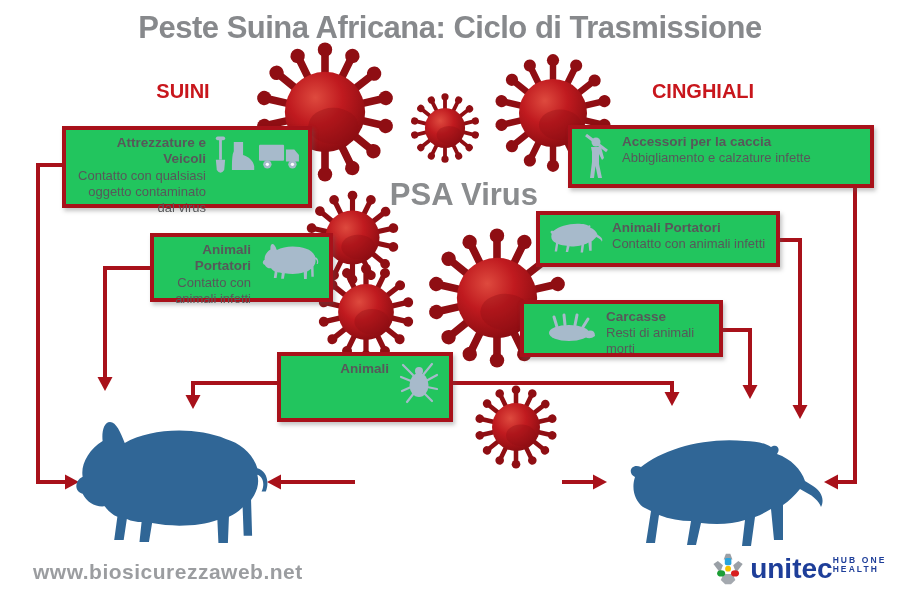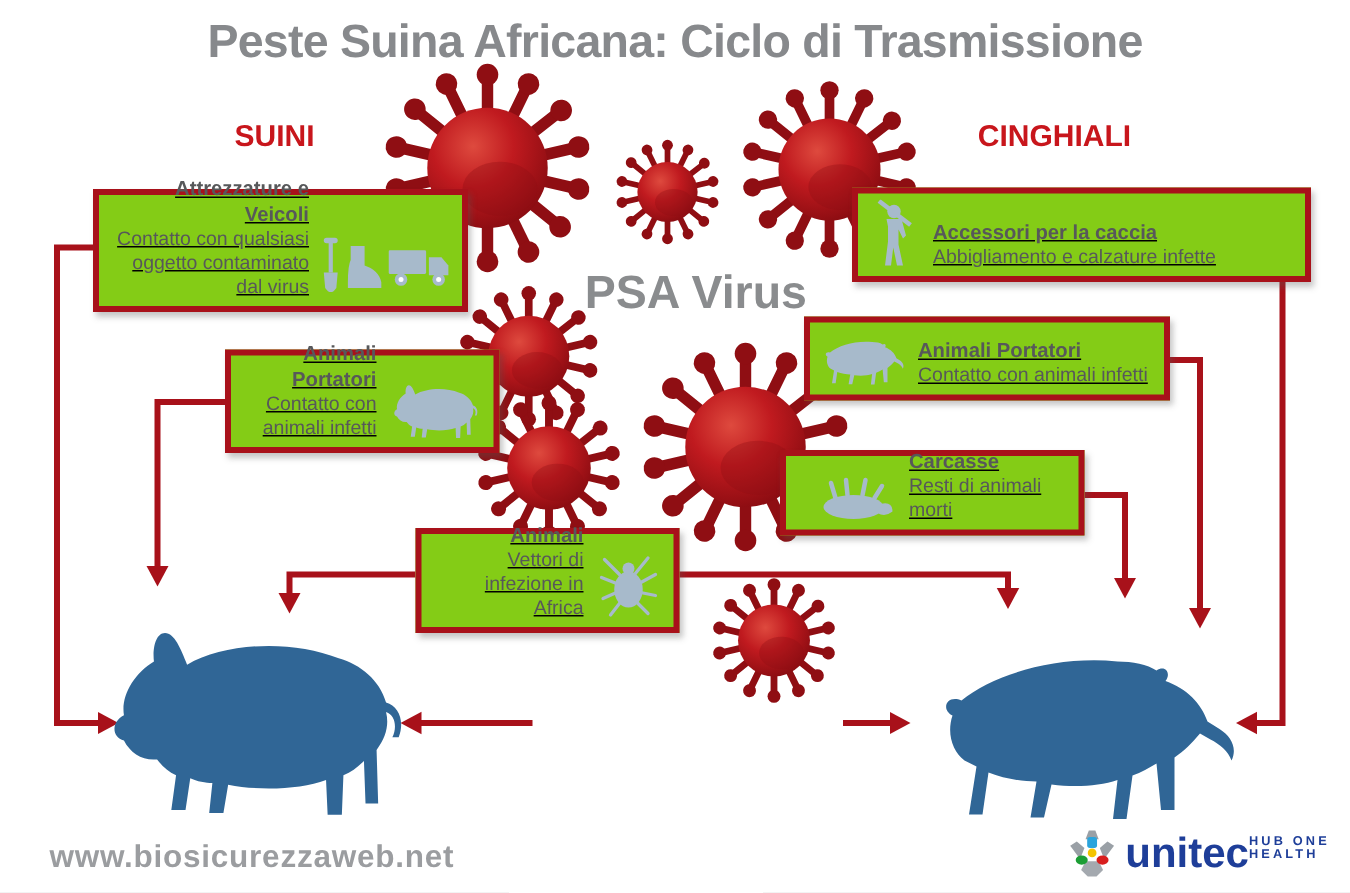--- a/index.html
+++ b/index.html
@@ -14,23 +14,23 @@
     font-size:31px;font-weight:bold;color:#87898c;letter-spacing:-0.5px;
   }
   .side-label{
     font-size:20px;font-weight:bold;color:#c8161c;text-align:center;width:160px;
     letter-spacing:0px;
   }
   .center-label{
     font-size:31px;font-weight:bold;color:#8a8c8e;text-align:right;width:160px;
   }
   .info-box{
-    box-sizing:border-box;background:#84cc16;border:4px solid #a8111a;
+    box-sizing:border-box;background:#22c55e;border:4px solid #a8111a;
     box-shadow:2px 3px 4px rgba(90,90,90,.35);
-    display:flex;align-items:flex-end;gap:8px;padding:5px 8px;z-index:3;text-decoration:underline;
+    display:flex;align-items:flex-start;gap:8px;padding:5px 8px;z-index:3;
   }
   .info-box .txt{flex:1;color:#57585a;font-size:13px;line-height:1.22;}
   .info-box .txt .t{font-weight:bold;font-size:13.5px;}
   .txt-right{text-align:right;}
   .txt-left{text-align:left;}
   .icon-wrap{display:flex;align-items:center;justify-content:center;gap:4px;}
   svg .ic{fill:#a7bacb;stroke:none;}
   svg .ic-s{stroke:#a7bacb;fill:none;}
   .layer{left:0;top:0;width:900px;height:595px;pointer-events:none;}
   .z1{z-index:1}.z2{z-index:2}.z3{z-index:3}.z4{z-index:4}
@@ -185,21 +185,20 @@
     </div>
     <div class="txt txt-left">
       <div class="t">Carcasse</div>
       <div>Resti di animali morti</div>
     </div>
   </div>
 
   <div class="abs info-box" style="left:277px;top:352px;width:176px;height:70px;">
     <div class="txt txt-right">
       <div class="t">Animali</div>
-      <div>Vettori di infezione in Africa</div>
     </div>
     <div class="icon-wrap" style="width:44px;">
       <svg width="40" height="44" viewBox="0 0 40 44">
         <g class="ic-s" stroke-width="2.2" stroke-linecap="round">
           <path d="M14 14 L4 4 M12 20 L2 16 M12 26 L3 30 M15 32 L8 41"></path>
           <path d="M24 14 L33 3 M27 20 L38 14 M28 26 L38 28 M25 32 L33 40"></path>
         </g>
         <ellipse class="ic" cx="20" cy="24" rx="9.5" ry="12"></ellipse>
         <circle class="ic" cx="20" cy="10" r="4"></circle>
       </svg>

